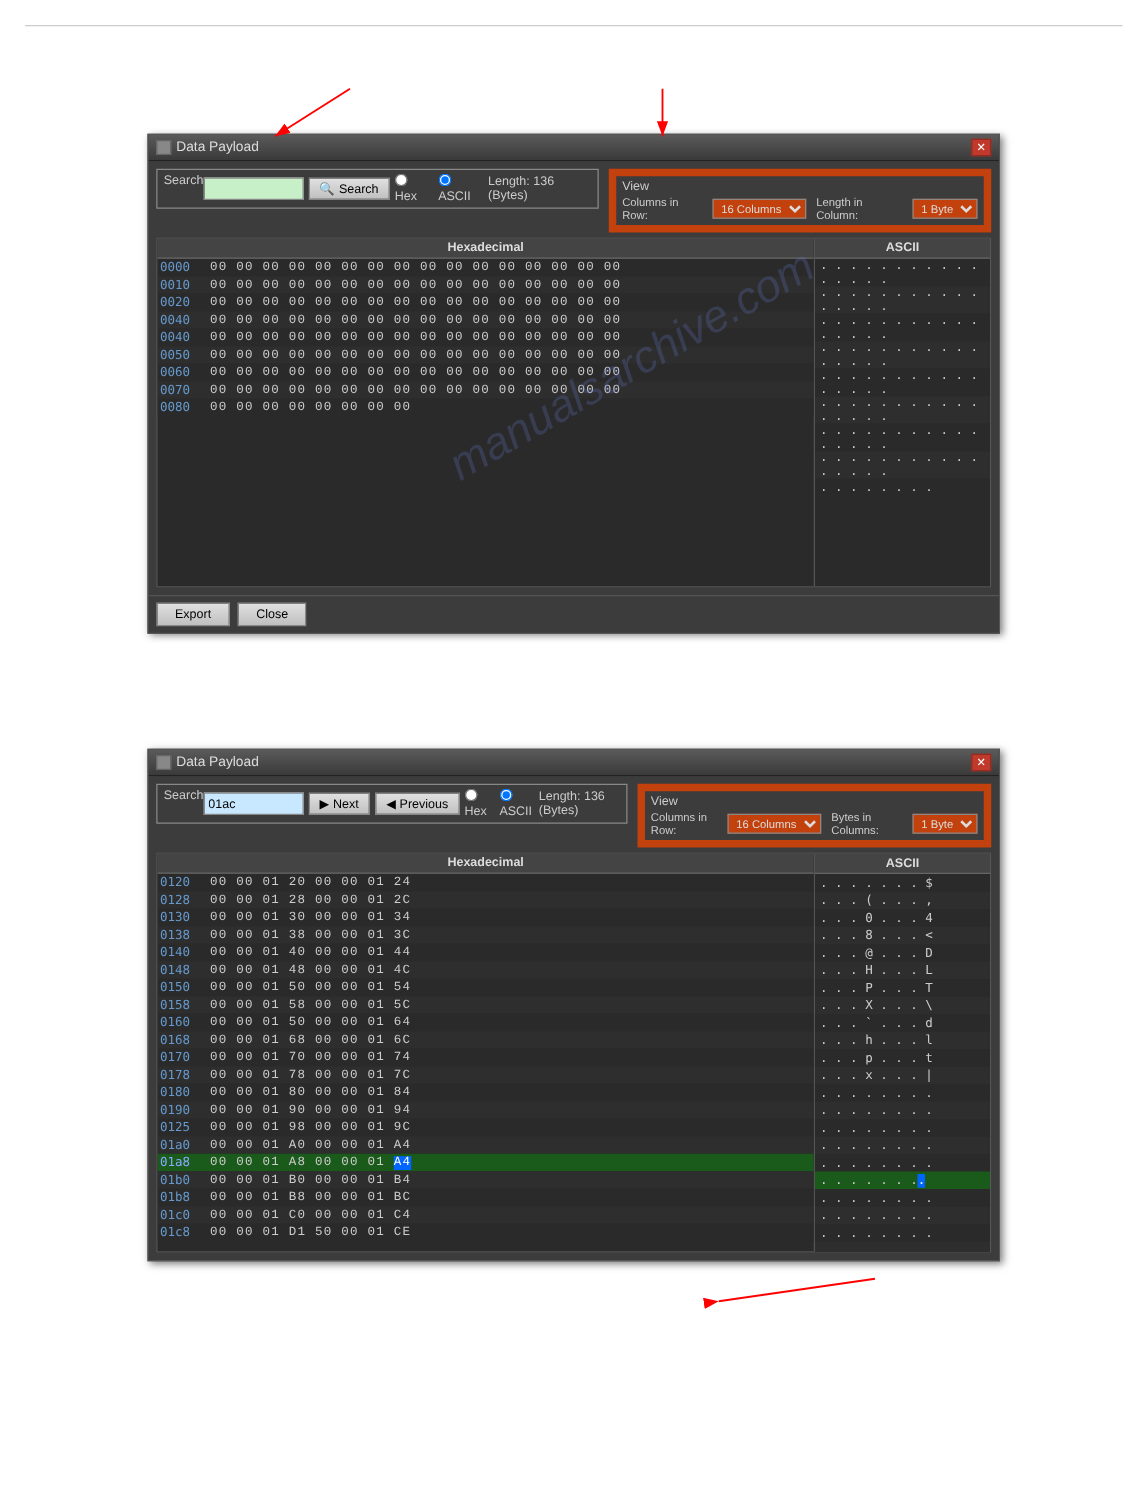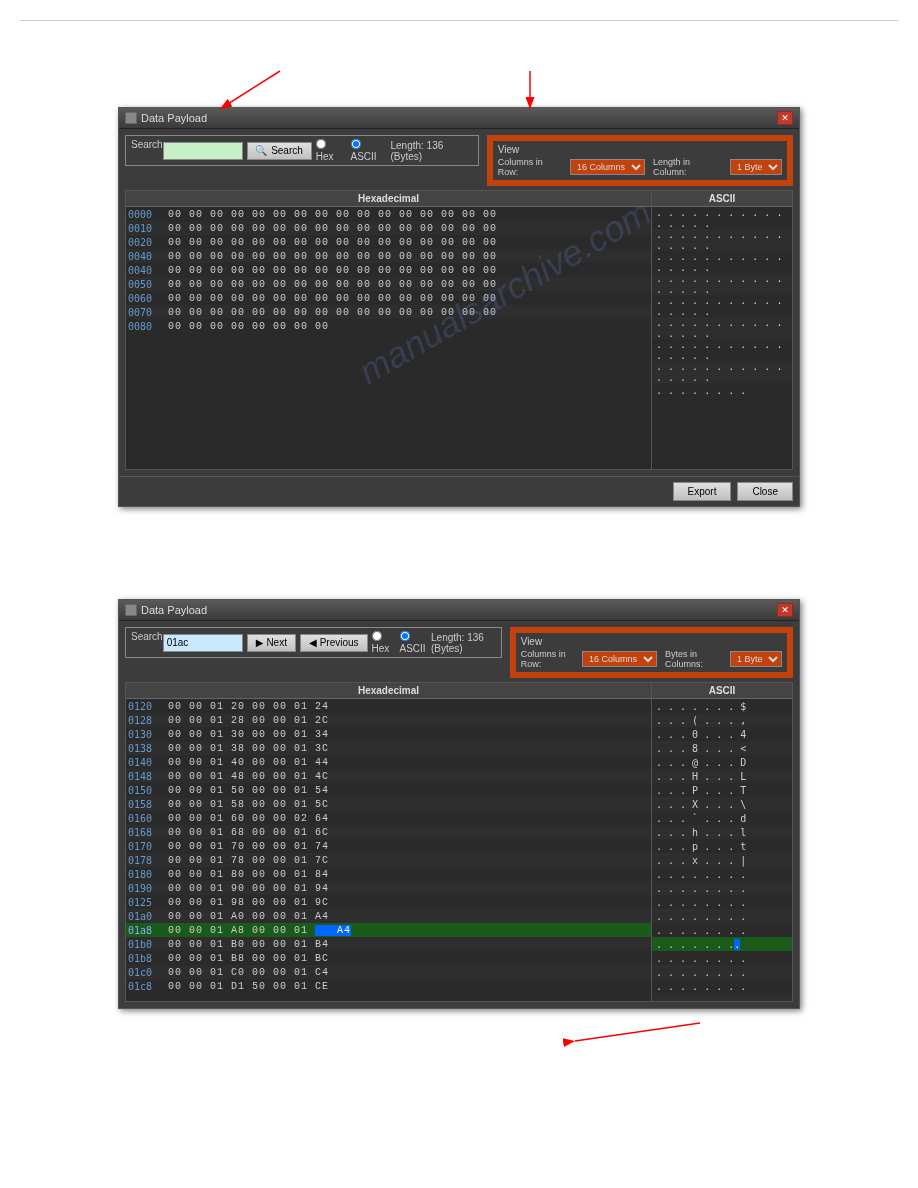--- a/index.html
+++ b/index.html
@@ -264,21 +264,20 @@
     .hex-bytes {
       color: #ccc;
       font-size: 10px;
       font-family: Liberation Mono, monospace;
       letter-spacing: 1px;
     }
 
     .hex-bytes .byte-highlighted {
       background: #0066ff;
       color: white;
-      padding-left: 22px;
     }
 
     .ascii-row {
       display: flex;
       align-items: center;
       padding: 0 4px;
       min-height: 14px;
       font-family: monospace;
       font-size: 10px;
       color: #ccc;
@@ -289,21 +288,20 @@
     .ascii-row.highlighted { background: #1a5a1a; }
 
     .ascii-char.highlighted {
       background: #0066ff;
       color: white;
     }
 
     
     .window-footer {
       display: flex;
-      justify-content: flex-end;
       gap: 6px;
       padding: 5px 6px;
       background: #3c3c3c;
       border-top: 1px solid #555;
     }
 
     .btn-footer {
       background: linear-gradient(to bottom, #e0e0e0, #c0c0c0);
       border: 1px solid #888;
       padding: 3px 14px;
@@ -587,21 +585,21 @@
                 <div class="hex-row">
                   <span class="row-addr">0150</span>
                   <span class="hex-bytes">00 00 01 50 00 00 01 54</span>
                 </div>
                 <div class="hex-row">
                   <span class="row-addr">0158</span>
                   <span class="hex-bytes">00 00 01 58 00 00 01 5C</span>
                 </div>
                 <div class="hex-row">
                   <span class="row-addr">0160</span>
-                  <span class="hex-bytes">00 00 01 60 00 00 02 64</span>
+                  <span class="hex-bytes">00 00 01 50 00 00 01 64</span>
                 </div>
                 <div class="hex-row">
                   <span class="row-addr">0168</span>
                   <span class="hex-bytes">00 00 01 68 00 00 01 6C</span>
                 </div>
                 <div class="hex-row">
                   <span class="row-addr">0170</span>
                   <span class="hex-bytes">00 00 01 70 00 00 01 74</span>
                 </div>
                 <div class="hex-row">

